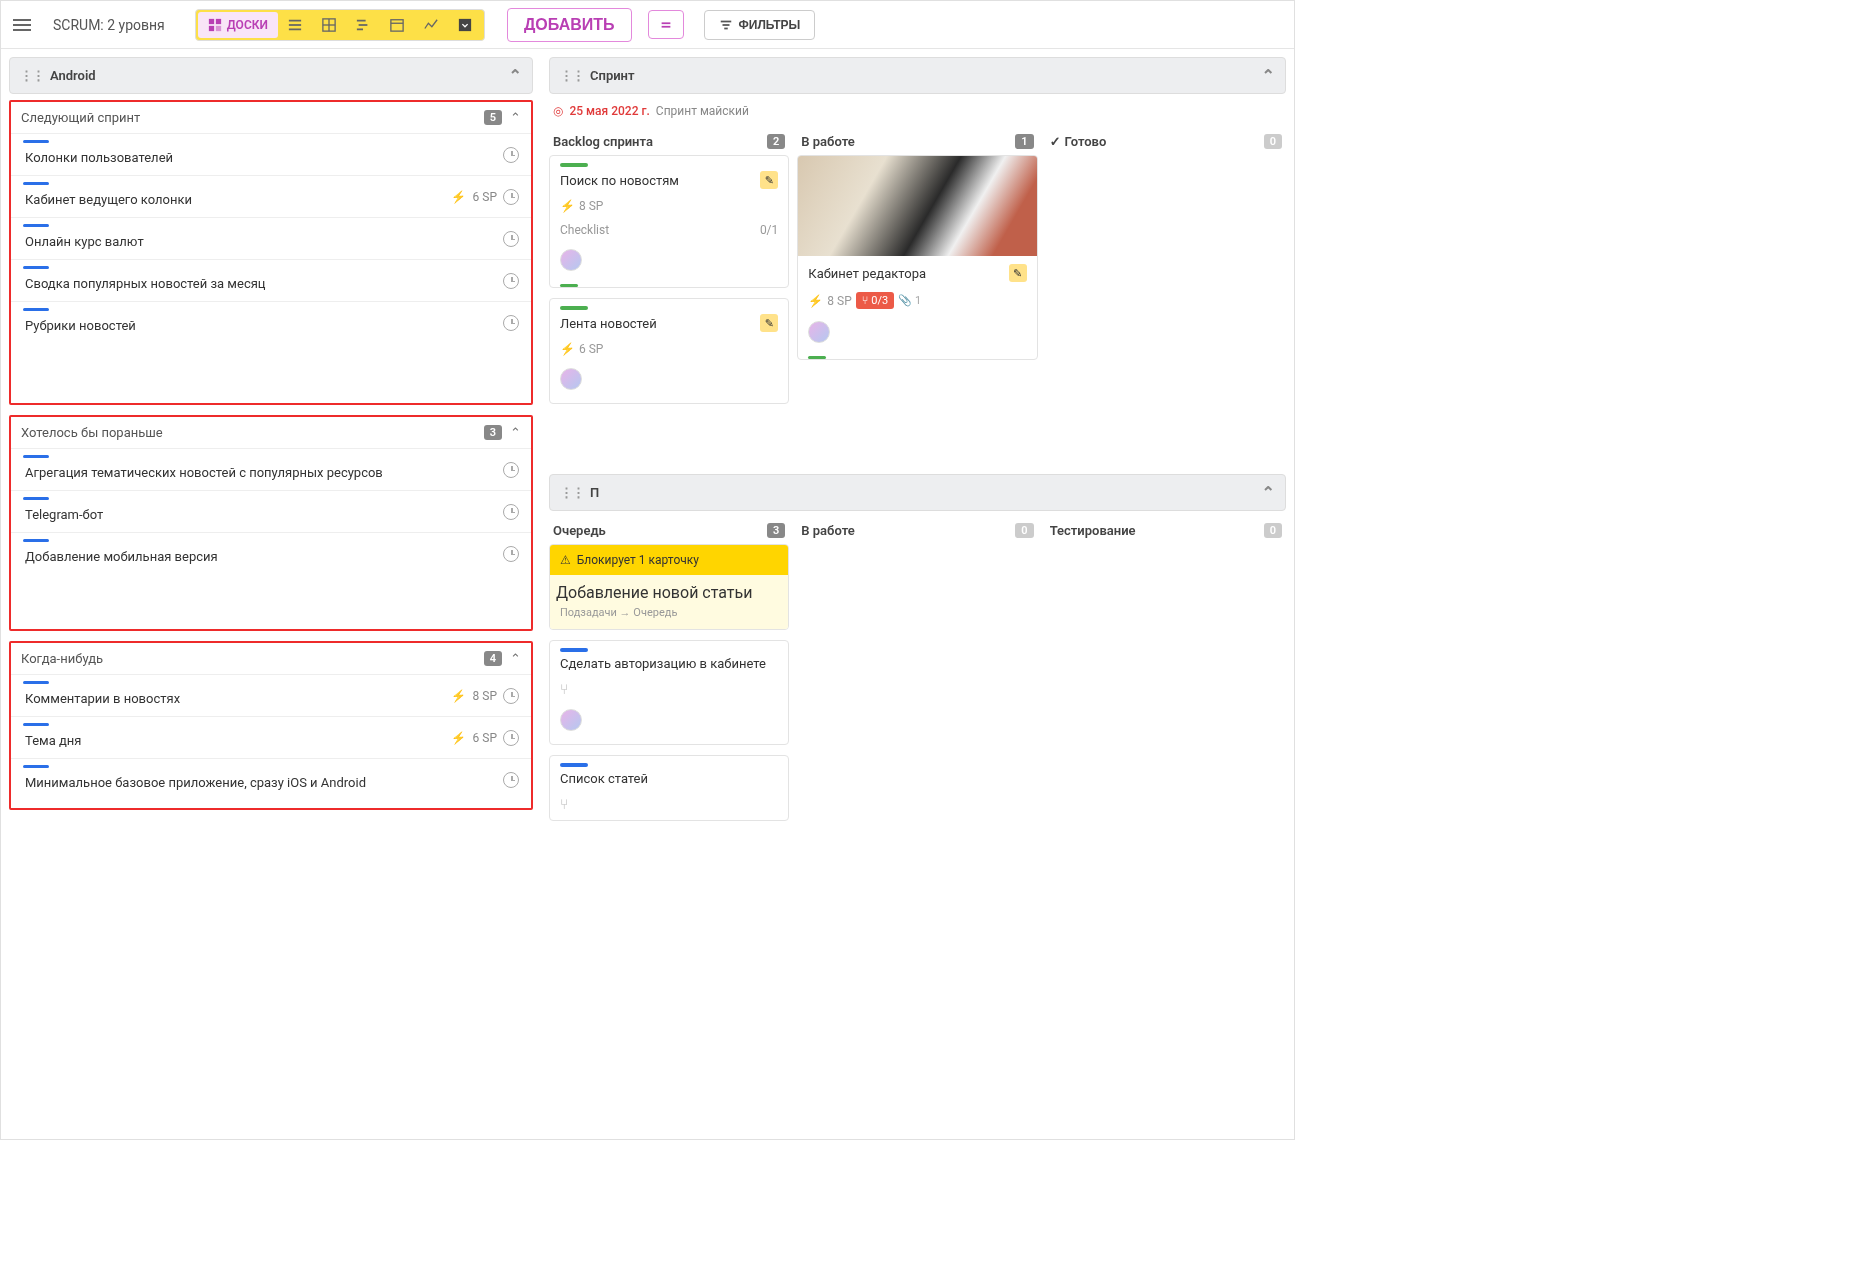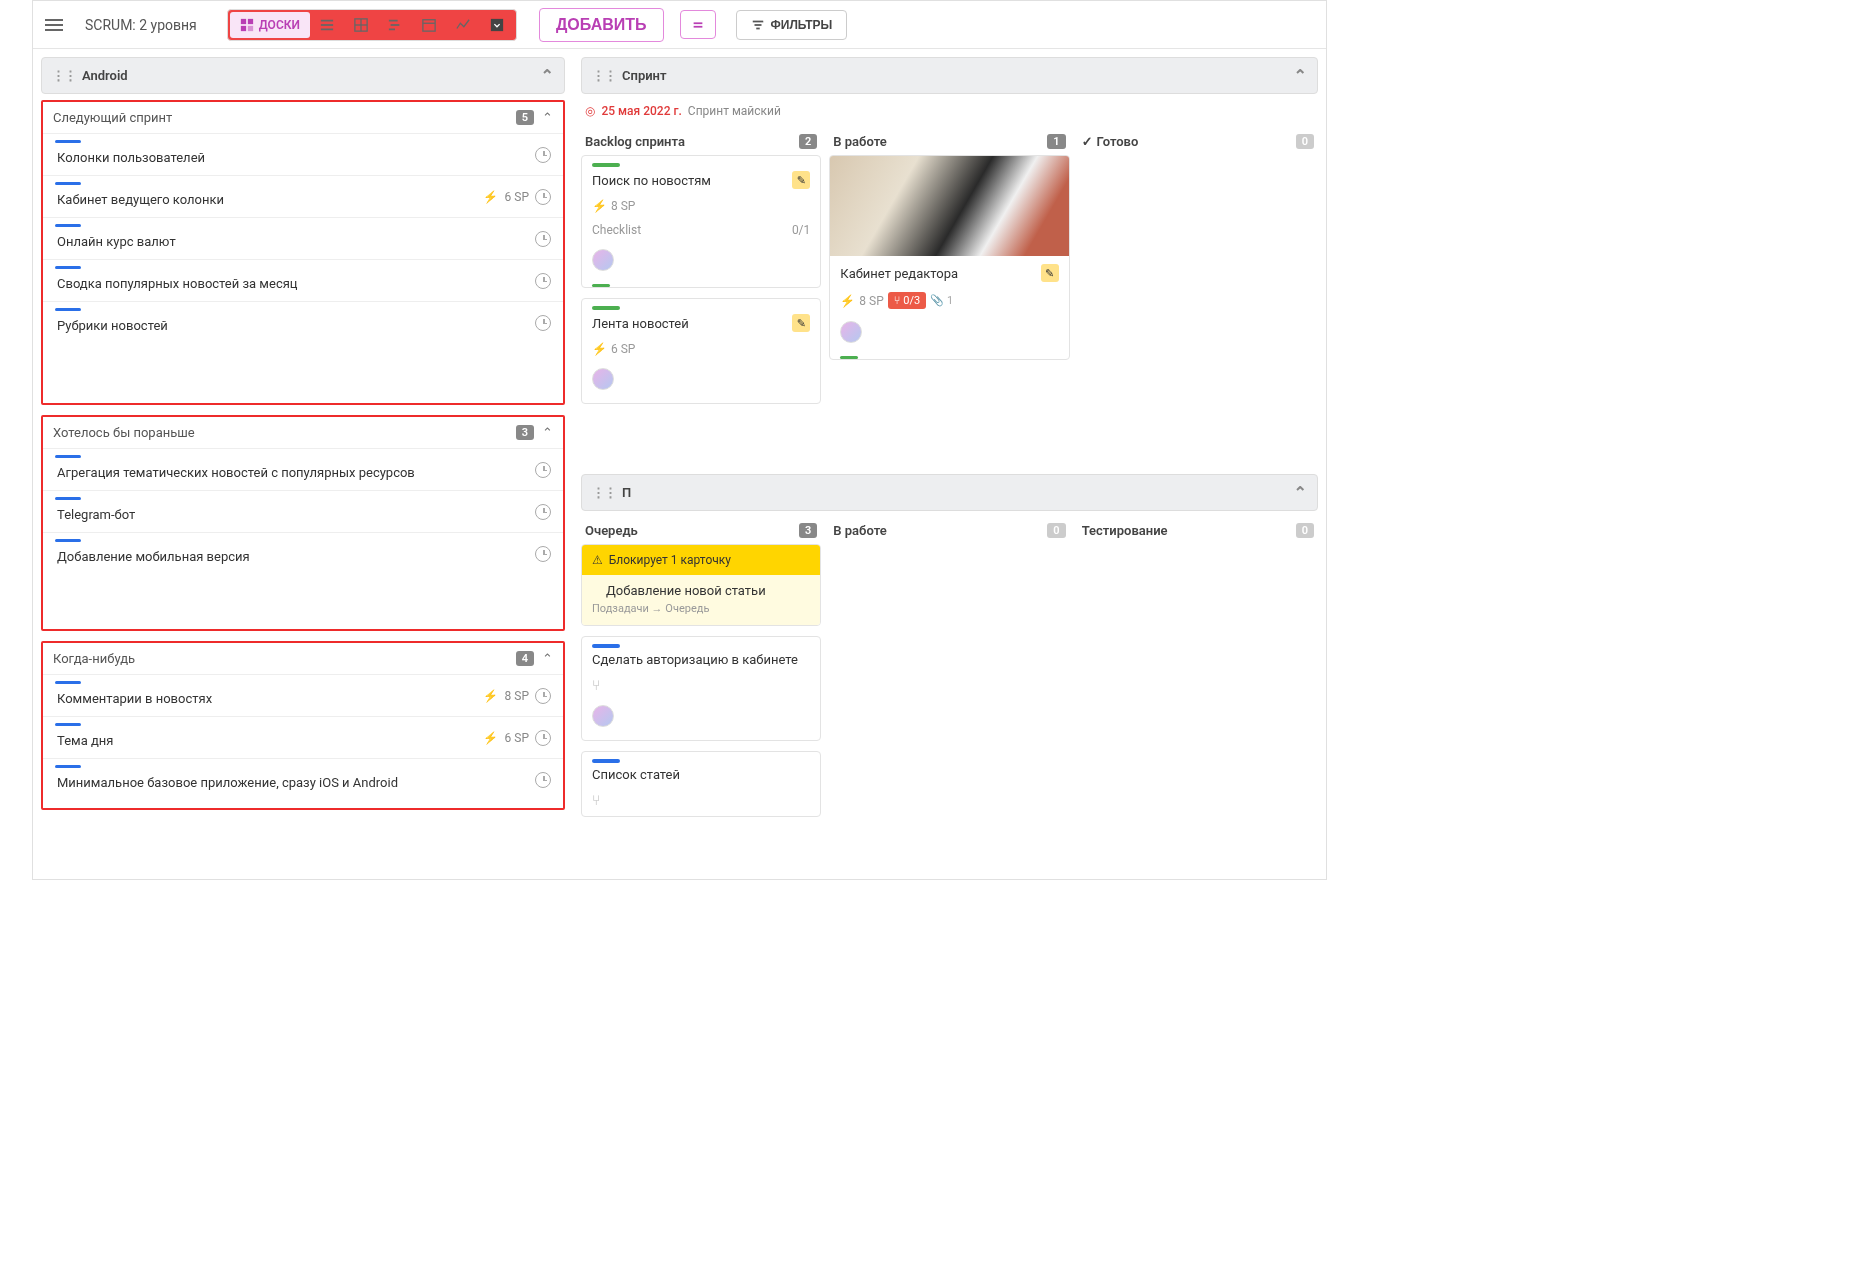--- a/index.html
+++ b/index.html
@@ -1,24 +1,24 @@
 <!DOCTYPE html>
 <html><head>
 <meta charset="utf-8">
 <style>
 * { box-sizing: border-box; margin: 0; padding: 0; }
 body { font-family: -apple-system, BlinkMacSystemFont, "Segoe UI", Roboto, Arial, sans-serif; background: #fff; font-size: 13px; color: #333; }
-.app { width: 1295px; height: 880px; position: relative; background: #fff; border: 1px solid #e0e0e0; margin-left: 32px; }
+.app { width: 1295px; height: 1140px; position: relative; background: #fff; border: 1px solid #e0e0e0; }
 
 
 .toolbar { height: 48px; display: flex; align-items: center; padding: 0 12px; border-bottom: 1px solid #e5e5e5; gap: 10px; }
 .menu-icon { width: 24px; height: 24px; display: flex; flex-direction: column; justify-content: center; gap: 3px; cursor: pointer; }
 .menu-icon span { height: 2px; background: #666; width: 18px; }
 .board-title { font-size: 14px; color: #555; margin-left: 6px; margin-right: 20px; }
-.view-tabs { display: flex; align-items: center; border: 1px solid #ddd; border-radius: 4px; padding: 2px; background:#ef4444; }
+.view-tabs { display: flex; align-items: center; border: 1px solid #ddd; border-radius: 4px; padding: 2px; background:#fde047; }
 .view-tab { padding: 6px 10px; border-radius: 3px; cursor: pointer; display: flex; align-items: center; gap: 5px; font-size: 12px; font-weight: 600; color:#555; }
 .view-tab.active { background: #f9e5f7; color: #b93fb4; }
 .btn-add { border: 1px solid #e389dc; color: #b93fb4; font-weight: 600; padding: 7px 16px; border-radius: 4px; cursor: pointer; font-size: 16px; background:#fff; margin-left: 12px; }
 .btn-small { border: 1px solid #e389dc; color: #b93fb4; padding: 6px 10px; border-radius: 4px; cursor: pointer; font-size: 13px; background:#fff; margin-left:6px; }
 .btn-filter { border: 1px solid #ccc; color: #444; padding: 7px 14px; border-radius: 4px; cursor: pointer; font-size: 12px; font-weight: 600; background:#fff; margin-left: 10px; display:flex; gap:6px; align-items:center;}
 .toolbar-spacer { flex:1; }
 
 
 .main { display: flex; height: calc(100% - 48px); }
 .col-left { width: 540px; padding: 8px; overflow-y: auto; }
@@ -65,21 +65,21 @@
 .avatar { width:22px; height:22px; border-radius:50%; background:linear-gradient(135deg,#e8b4e8,#b4c8f0); display:inline-block; border:1px solid #ddd; }
 .progress-line { height:3px; background:#4caf50; width:18px; margin: 0 0 0 10px; border-radius:2px; }
 .card-img { width:100%; height:100px; background:linear-gradient(120deg,#d8c8b0 0%, #e8e0d0 30%, #2a2a2a 55%, #f0f0f0 70%, #c0604a 85%); position:relative; }
 .subtask-badge { background:#ec5a47; color:#fff; border-radius:3px; font-size:11px; padding:2px 6px; display:inline-flex; gap:3px; align-items:center; }
 .attach-badge { color:#aaa; font-size:11px; display:inline-flex; gap:3px; align-items:center; }
 .checklist-row { display:flex; padding:2px 10px 8px 10px; font-size:12px; color:#999; }
 .checklist-row .cr { margin-left:auto; }
 
 
 .block-hdr { background:#ffd500; padding:8px 10px; font-size:12px; color:#333; display:flex; align-items:center; gap:6px; }
-.block-body { padding: 8px 10px 4px 24px; font-size:13px; color:#333; background:#fffbe0; }
+.block-body { padding: 8px 10px 4px 6px; font-size:16px; color:#333; background:#fffbe0; }
 .block-sub { padding: 0 10px 10px 10px; font-size:11px; color:#999; background:#fffbe0; }
 
 
 .annotation { position:absolute; left:570px; top:418px; color:#ee2b2b; font-size:26px; font-weight:700; line-height:1.25; pointer-events:none; font-family: "Segoe UI", Arial, sans-serif; }
 
 
 .sprint-meta { font-size:12px; color:#888; padding:4px 4px 10px 4px; display:flex; gap:6px; align-items:center; }
 .sprint-date { color:#e03a3a; font-weight:500; }
 .target-icon { color:#e03a3a; }
 

